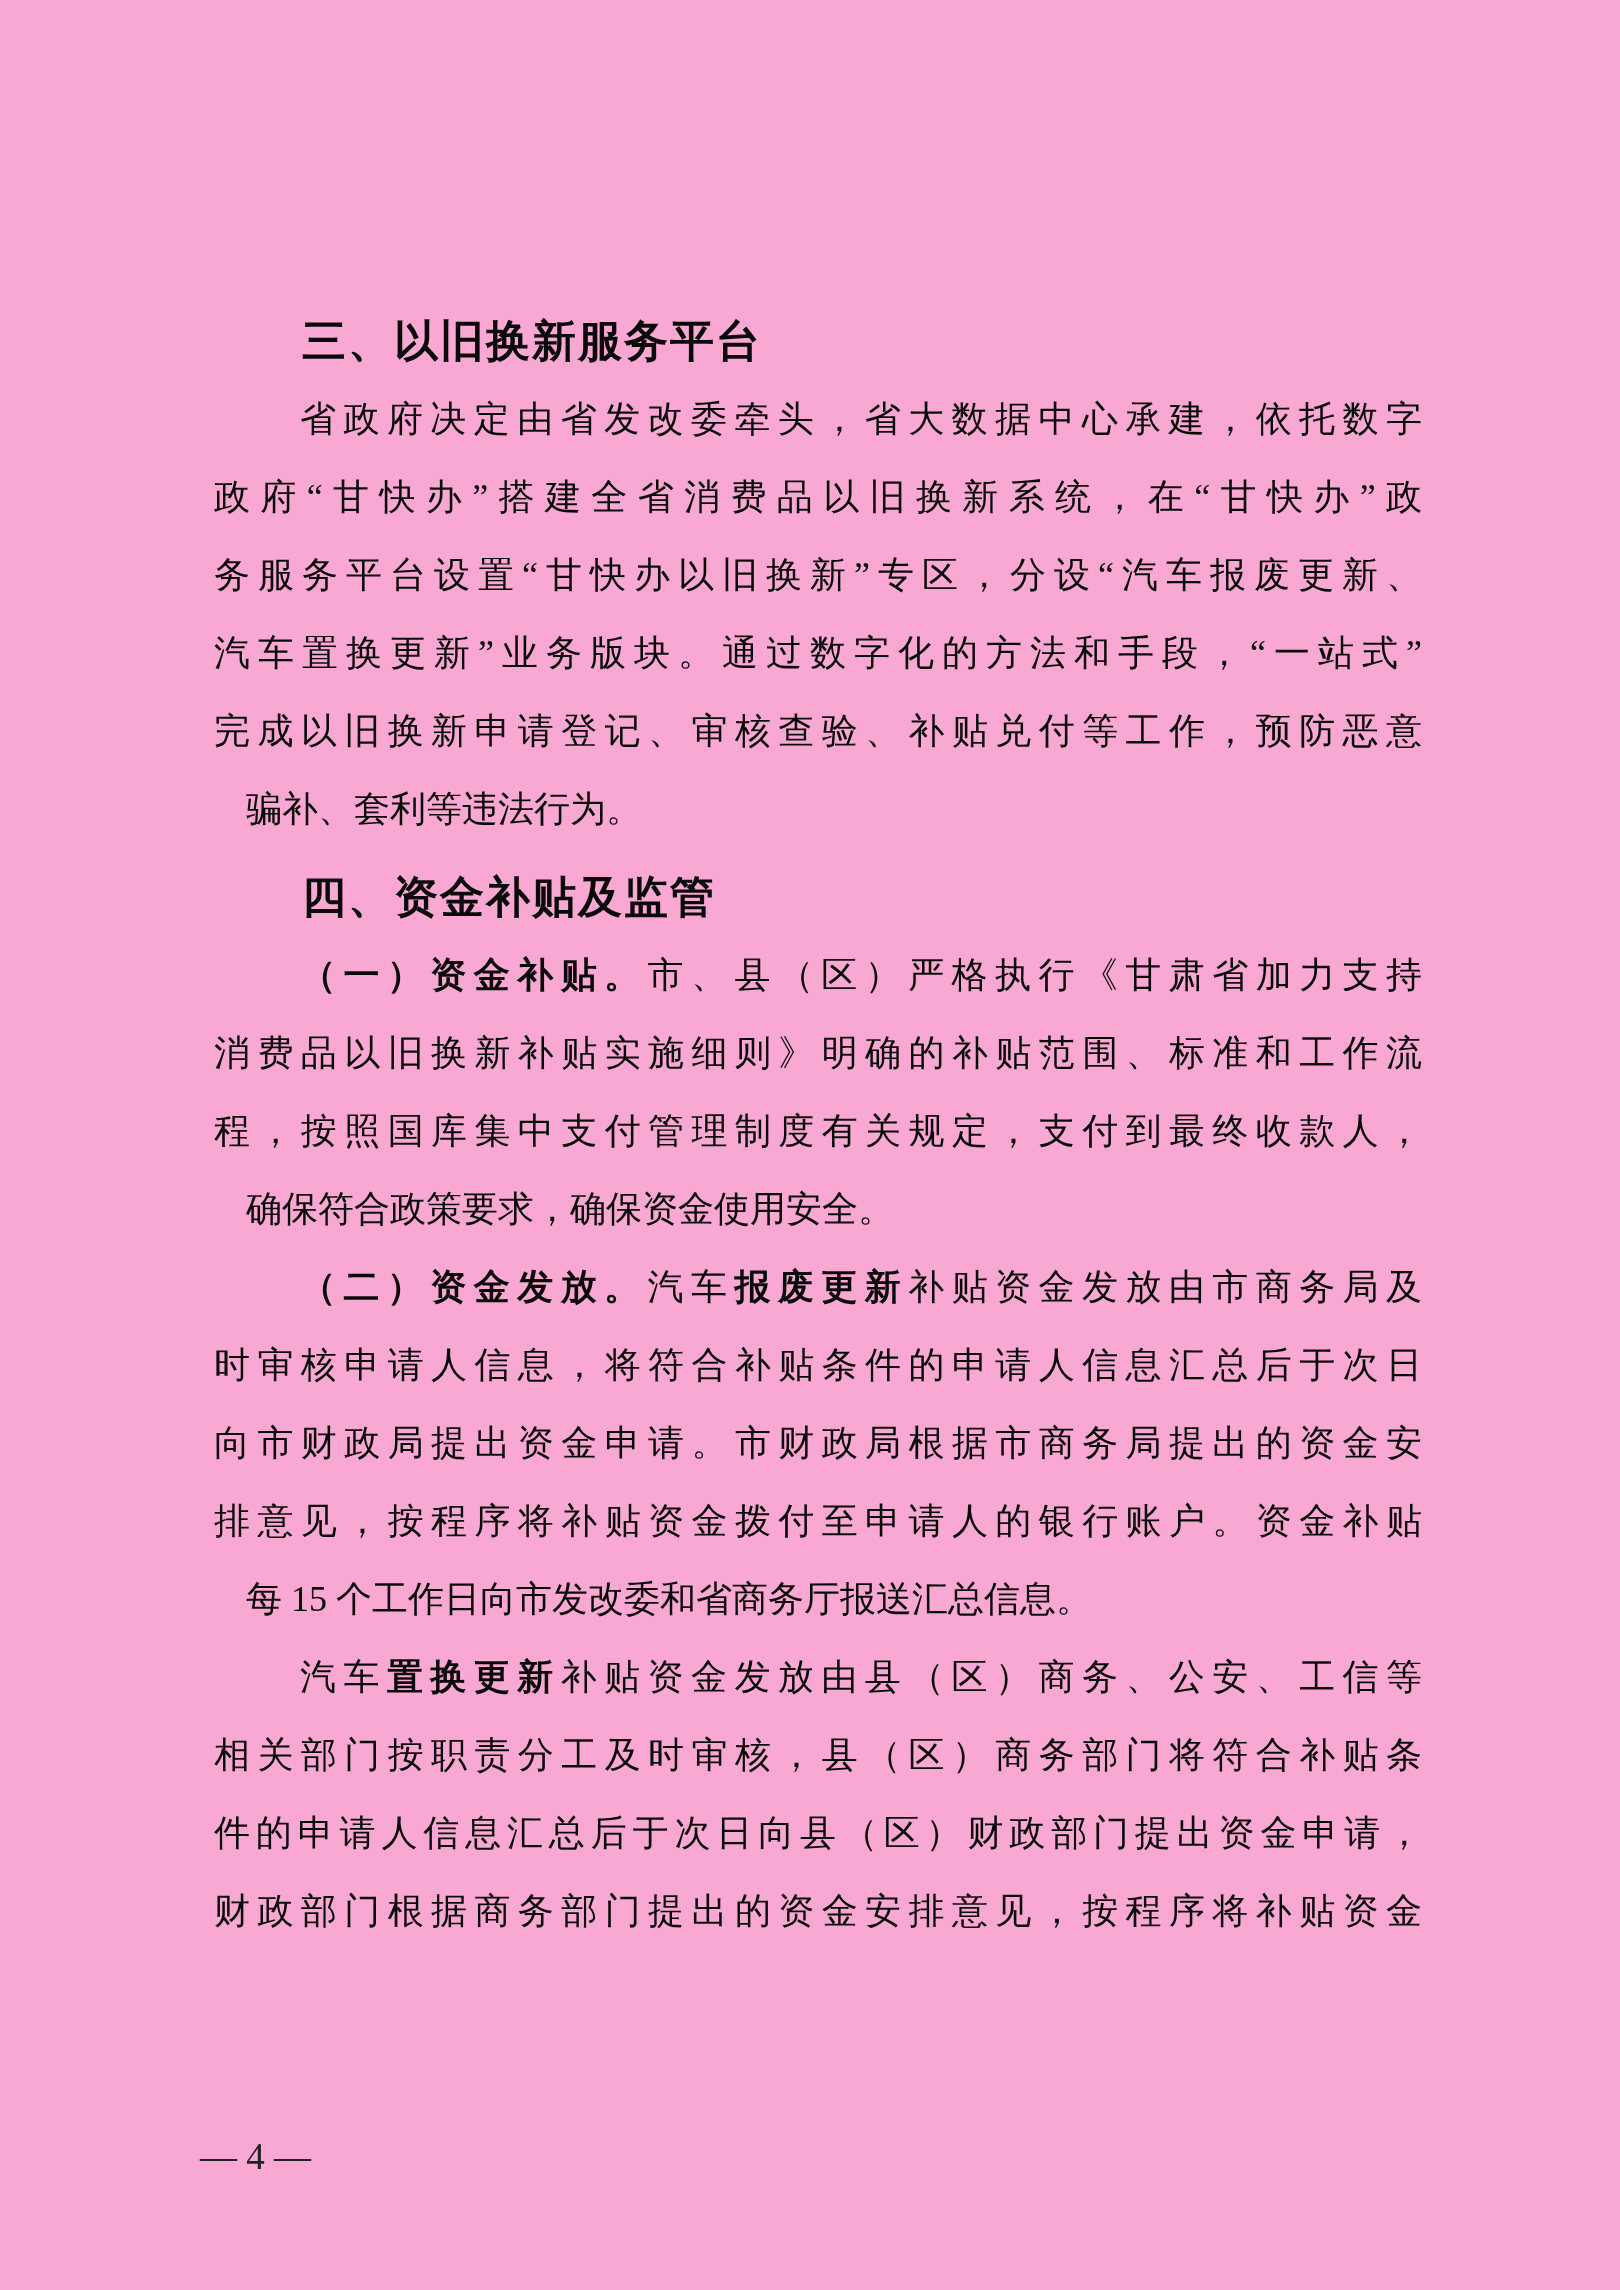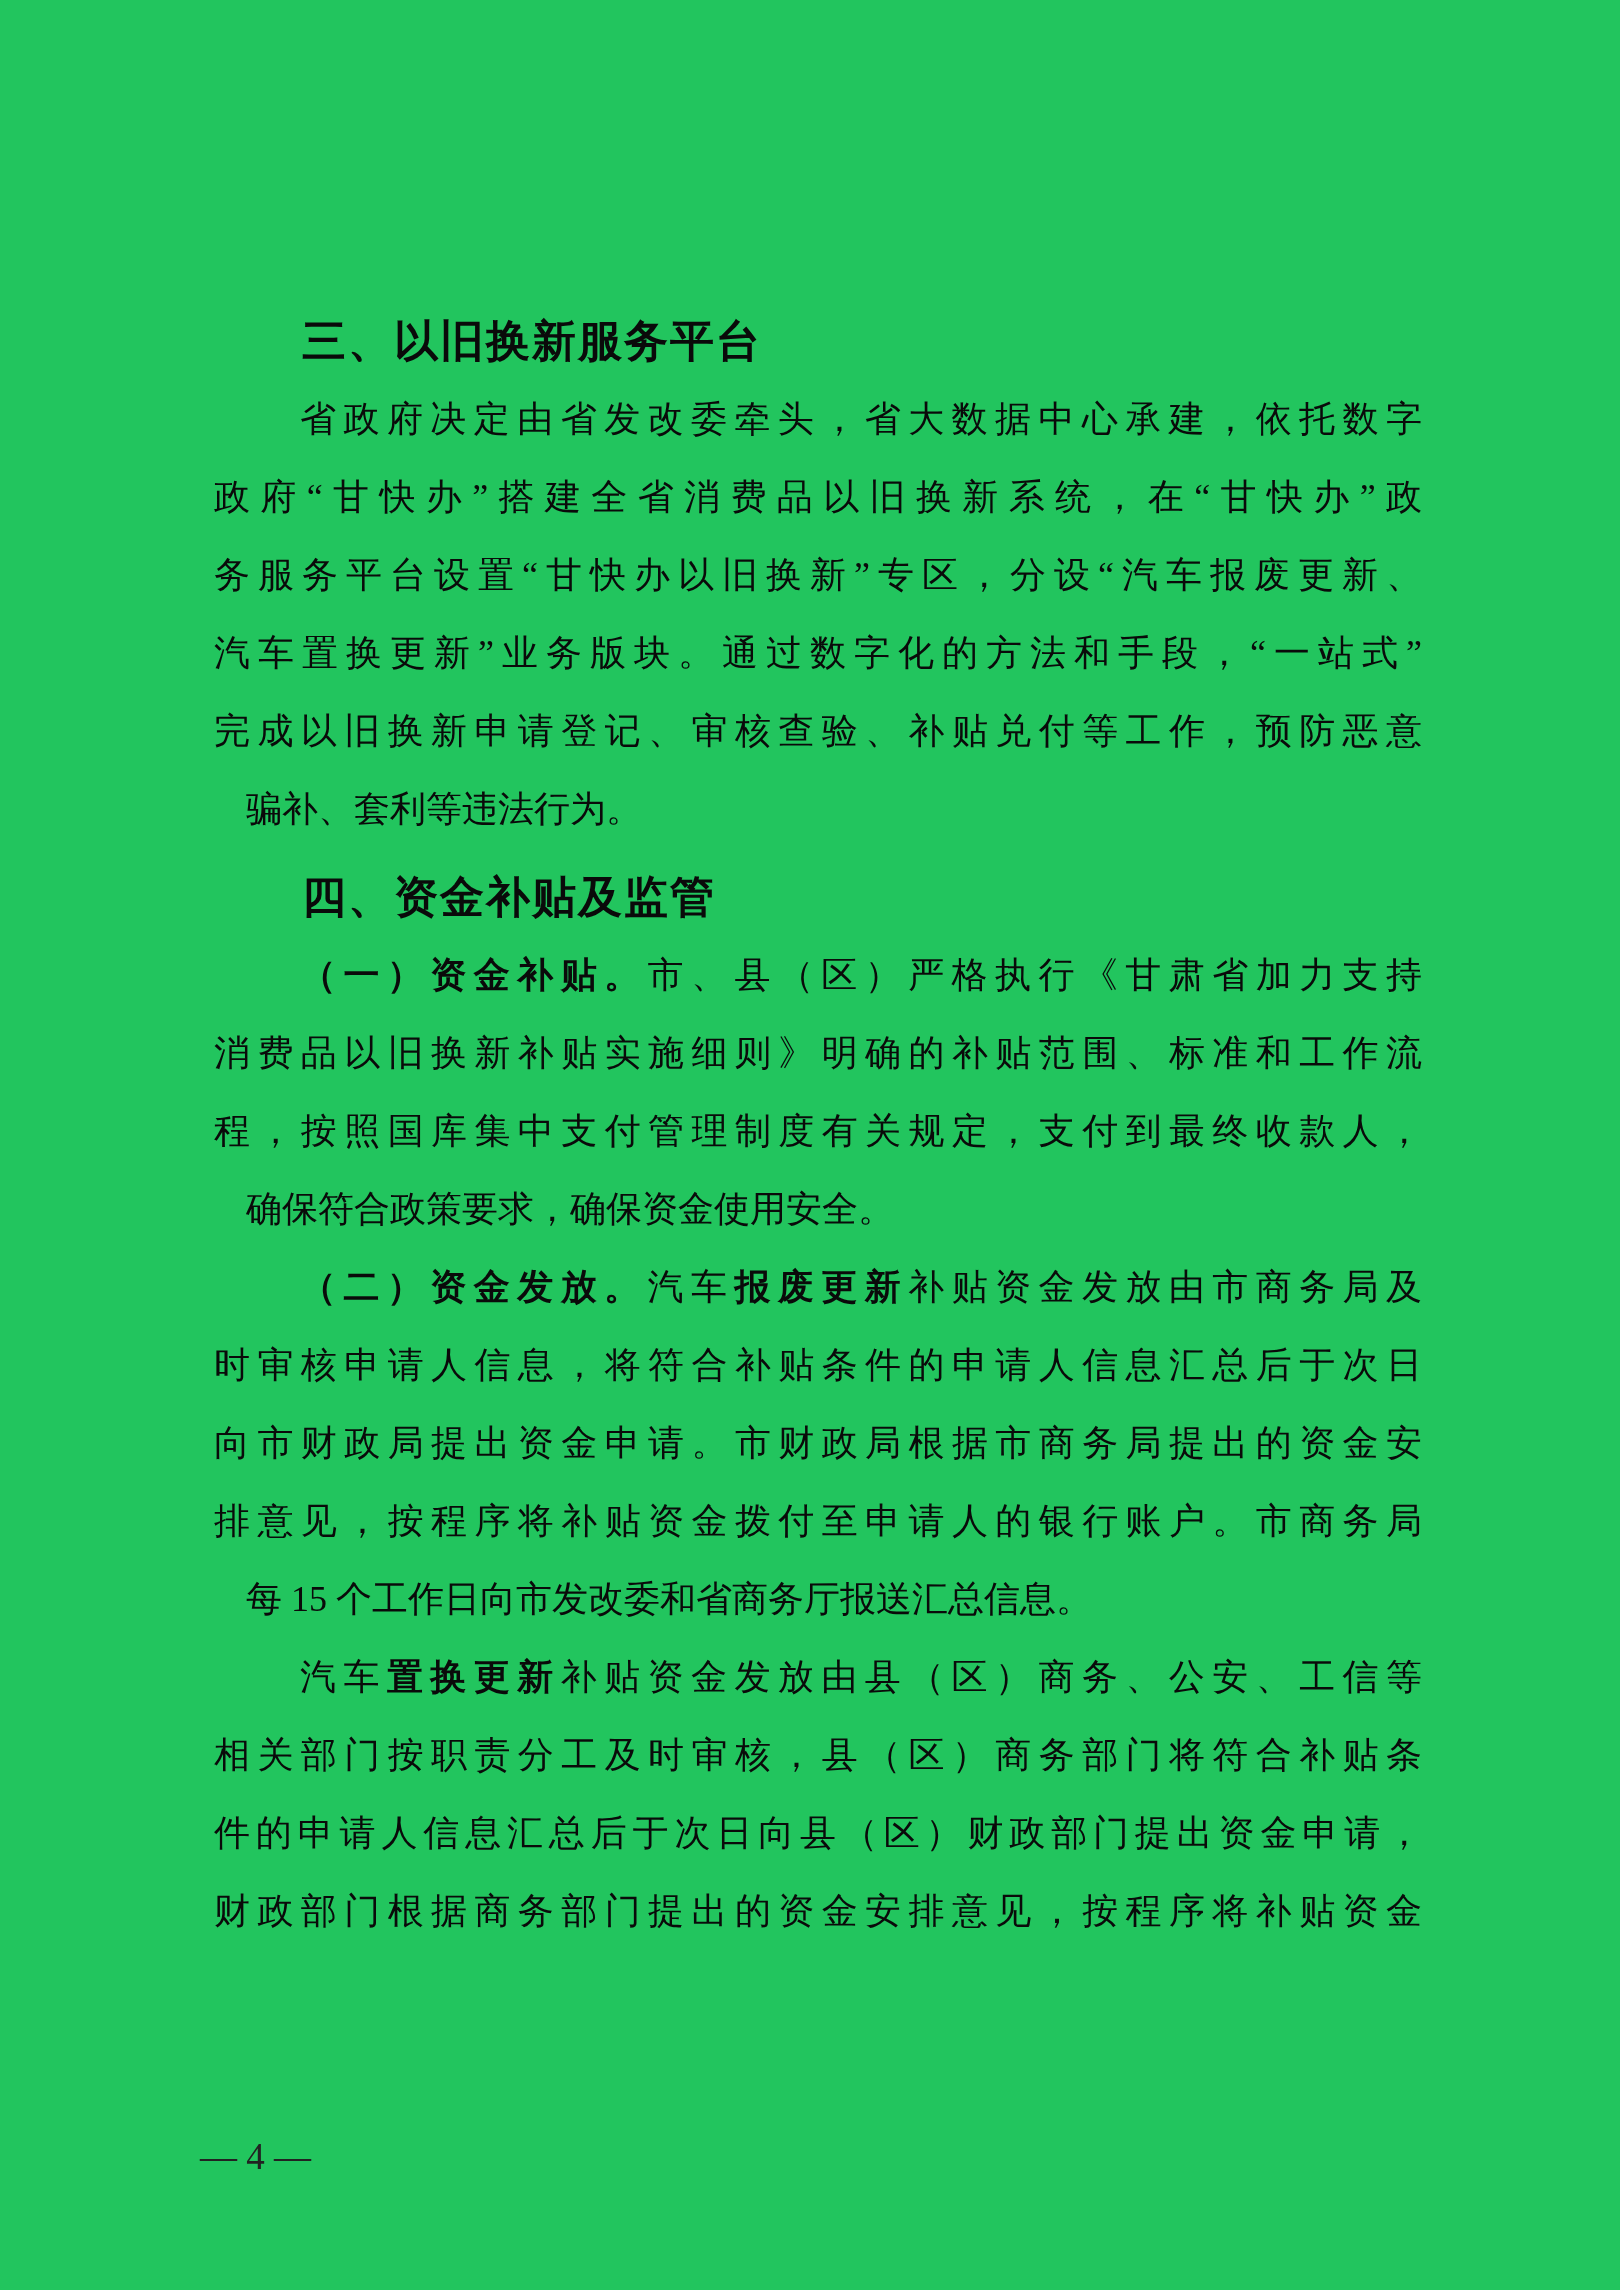--- a/index.html
+++ b/index.html
@@ -4,21 +4,21 @@
 <style>
   html, body {
     margin: 0;
     padding: 0;
     background: #ffffff;
   }
   .page {
     position: relative;
     width: 1620px;
     height: 2291px;
-    background: #22c55e;
+    background: #f9a8d4;
     overflow: hidden;
     color: #0a0a0a;
     font-family: "Liberation Serif", "DejaVu Serif", serif;
   }
   .doc {
     position: absolute;
     left: 214px;
     top: 292px;
     width: 1208px;
   }
@@ -76,21 +76,21 @@
       <div class="line"><span class="run">完成以旧换新申请登记、审核查验、补贴兑付等工作，预防恶意</span></div>
       <div class="line last"><span class="run">骗补、套利等违法行为。</span></div>
       <div class="line heading"><span class="run bold">四、资金补贴及监管</span></div>
       <div class="line indent"><span class="run bold">（一）资金补贴。</span><span class="run">市、县（区）严格执行《甘肃省加力支持</span></div>
       <div class="line"><span class="run">消费品以旧换新补贴实施细则》明确的补贴范围、标准和工作流</span></div>
       <div class="line"><span class="run">程，按照国库集中支付管理制度有关规定，支付到最终收款人，</span></div>
       <div class="line last"><span class="run">确保符合政策要求，确保资金使用安全。</span></div>
       <div class="line indent"><span class="run bold">（二）资金发放。</span><span class="run">汽车</span><span class="run bold">报废更新</span><span class="run">补贴资金发放由市商务局及</span></div>
       <div class="line"><span class="run">时审核申请人信息，将符合补贴条件的申请人信息汇总后于次日</span></div>
       <div class="line"><span class="run">向市财政局提出资金申请。市财政局根据市商务局提出的资金安</span></div>
-      <div class="line"><span class="run">排意见，按程序将补贴资金拨付至申请人的银行账户。市商务局</span></div>
+      <div class="line"><span class="run">排意见，按程序将补贴资金拨付至申请人的银行账户。资金补贴</span></div>
       <div class="line last"><span class="run">每 15 个工作日向市发改委和省商务厅报送汇总信息。</span></div>
       <div class="line indent"><span class="run">汽车</span><span class="run bold">置换更新</span><span class="run">补贴资金发放由县（区）商务、公安、工信等</span></div>
       <div class="line"><span class="run">相关部门按职责分工及时审核，县（区）商务部门将符合补贴条</span></div>
       <div class="line"><span class="run">件的申请人信息汇总后于次日向县（区）财政部门提出资金申请，</span></div>
       <div class="line"><span class="run">财政部门根据商务部门提出的资金安排意见，按程序将补贴资金</span></div>
     </main>
   <div class="footer">
     <span>— 4 —</span>
   </div>
 </div>

